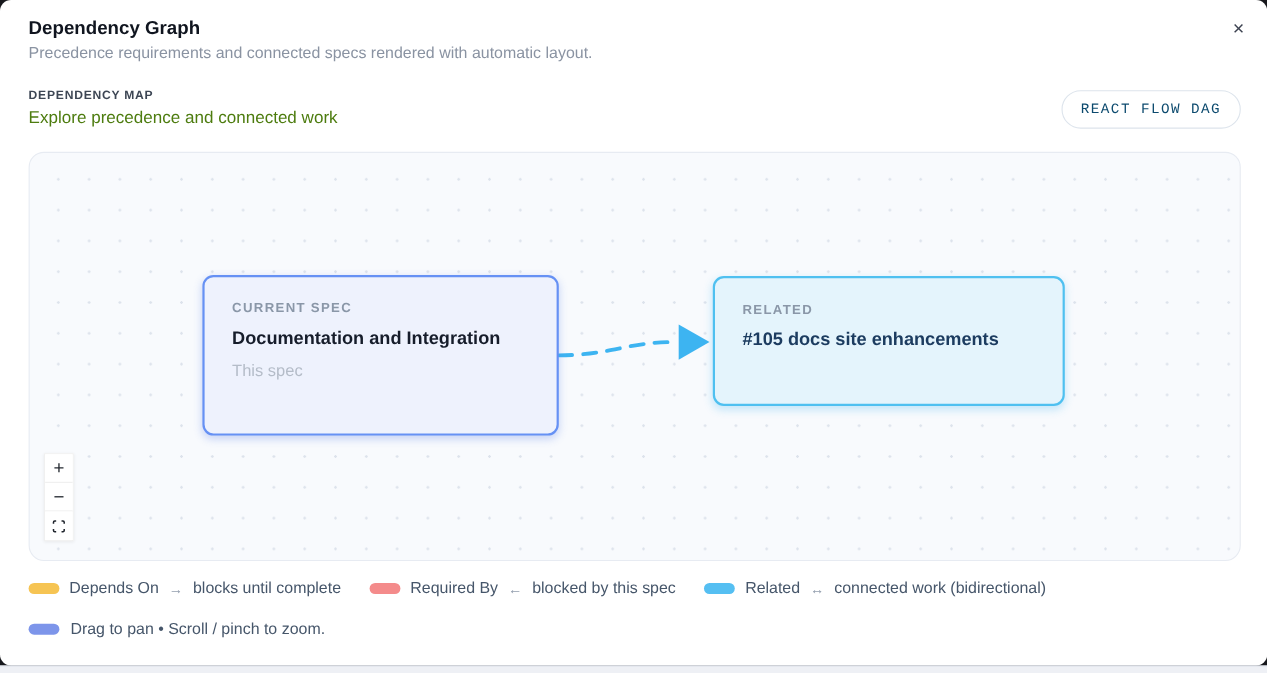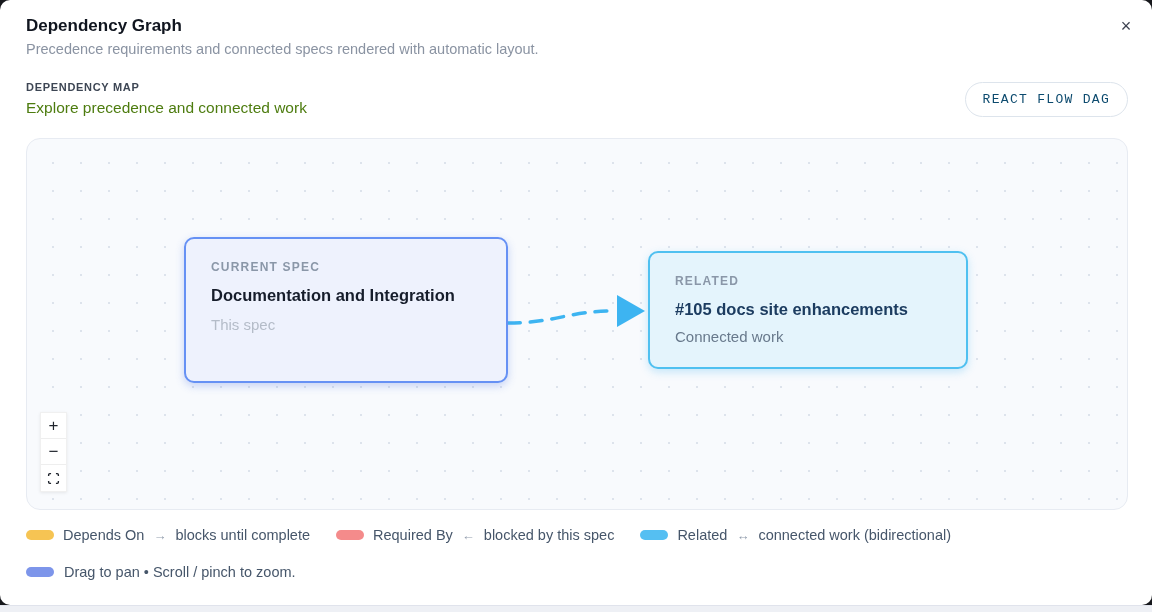--- a/index.html
+++ b/index.html
@@ -39,21 +39,21 @@
     background:#f8fafd;
     border:1px solid #e7ebf2; border-radius:14px;
     background-image:radial-gradient(circle, #dde3ec 1.2px, transparent 1.3px);
     background-size:28px 28px; background-position:12px 10px;
     overflow:hidden;
   }
   .node {
     position:absolute; border-radius:10px; padding:21px 25px; cursor:grab;
   }
   .node-current {
-    left:157px; top:98px; width:324px; height:146px;
+    left:157px; top:111px; width:324px; height:146px;
     background:#eef2fd; border:2px solid #6691f4;
     box-shadow:0 3px 8px rgba(80,120,230,0.30);
   }
   .node-related {
     left:621px; top:112px; width:320px; height:118px;
     background:#e4f4fc; border:2px solid #4fc0f0;
     box-shadow:0 3px 8px rgba(60,180,240,0.28);
   }
   .node-label { font-size:12px; font-weight:700; letter-spacing:1.2px; color:#8a97a8; margin-bottom:9px; }
   .node-title { font-size:16.5px; font-weight:700; color:#161d2b; line-height:1.52; }
@@ -116,21 +116,20 @@
       <div class="node-label">CURRENT SPEC</div>
       <div class="node-title">
         <span>Documentation and Integration</span>
       </div>
       <div class="node-sub">This spec</div>
     </div>
 
     <div class="node node-related">
       <div class="node-label">RELATED</div>
       <div class="node-title">#105 docs site enhancements</div>
-      <div class="node-sub">Connected work</div>
     </div>
 
     <div class="controls">
       <button class="ctrl-btn">+</button>
       <button class="ctrl-btn">−</button>
       <button class="ctrl-btn">
         <svg width="13" height="13" viewBox="0 0 16 16">
           <path d="M2 5V3.4C2 2.6 2.6 2 3.4 2H5 M11 2h1.6c.8 0 1.4.6 1.4 1.4V5 M14 11v1.6c0 .8-.6 1.4-1.4 1.4H11 M5 14H3.4C2.6 14 2 13.4 2 12.6V11" fill="none" stroke="#1f242c" stroke-width="1.7"></path>
         </svg>
       </button>

